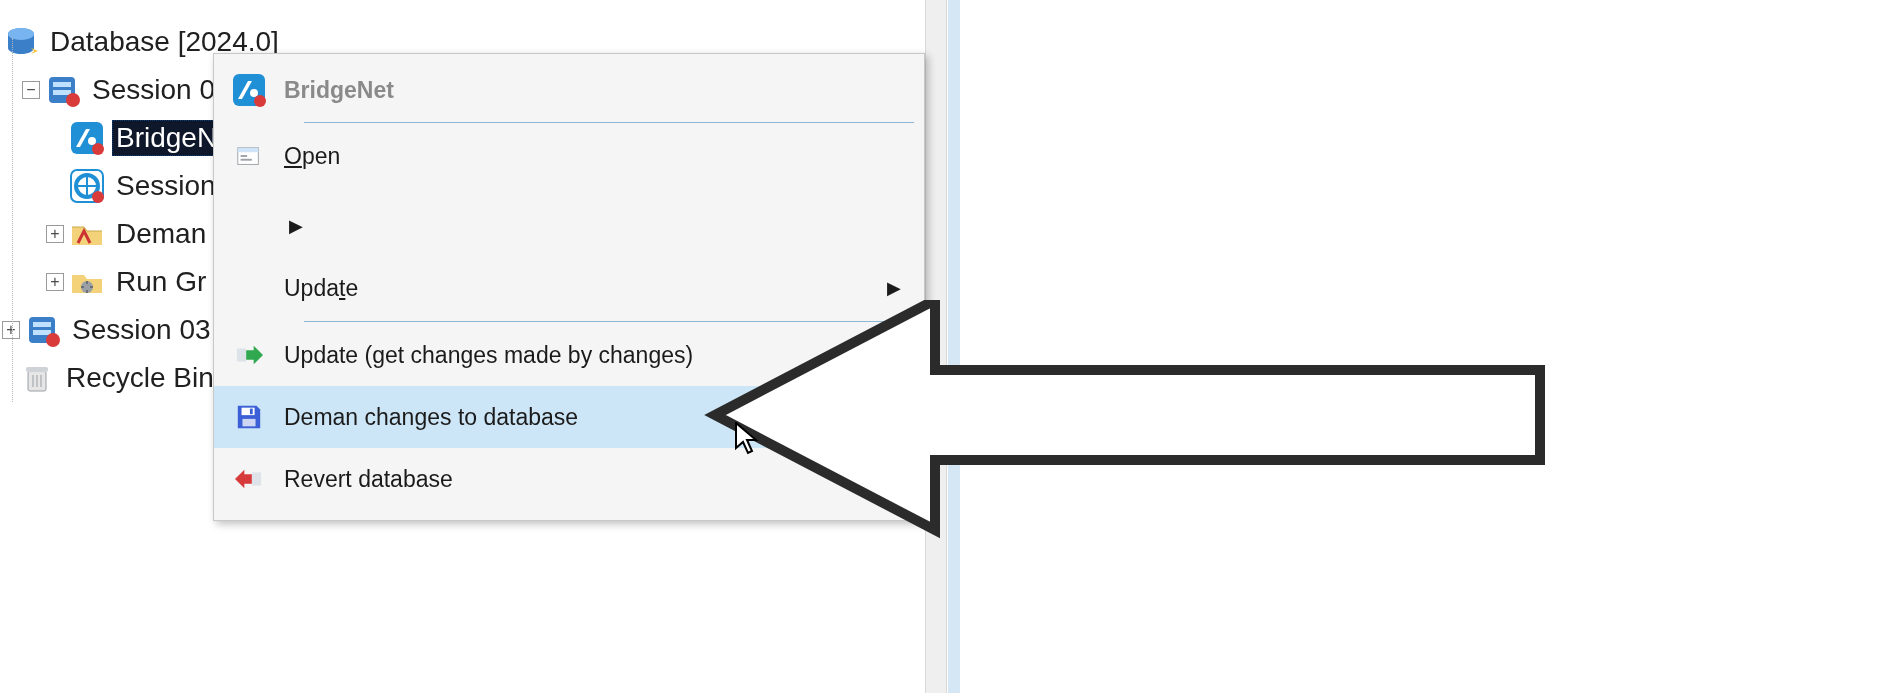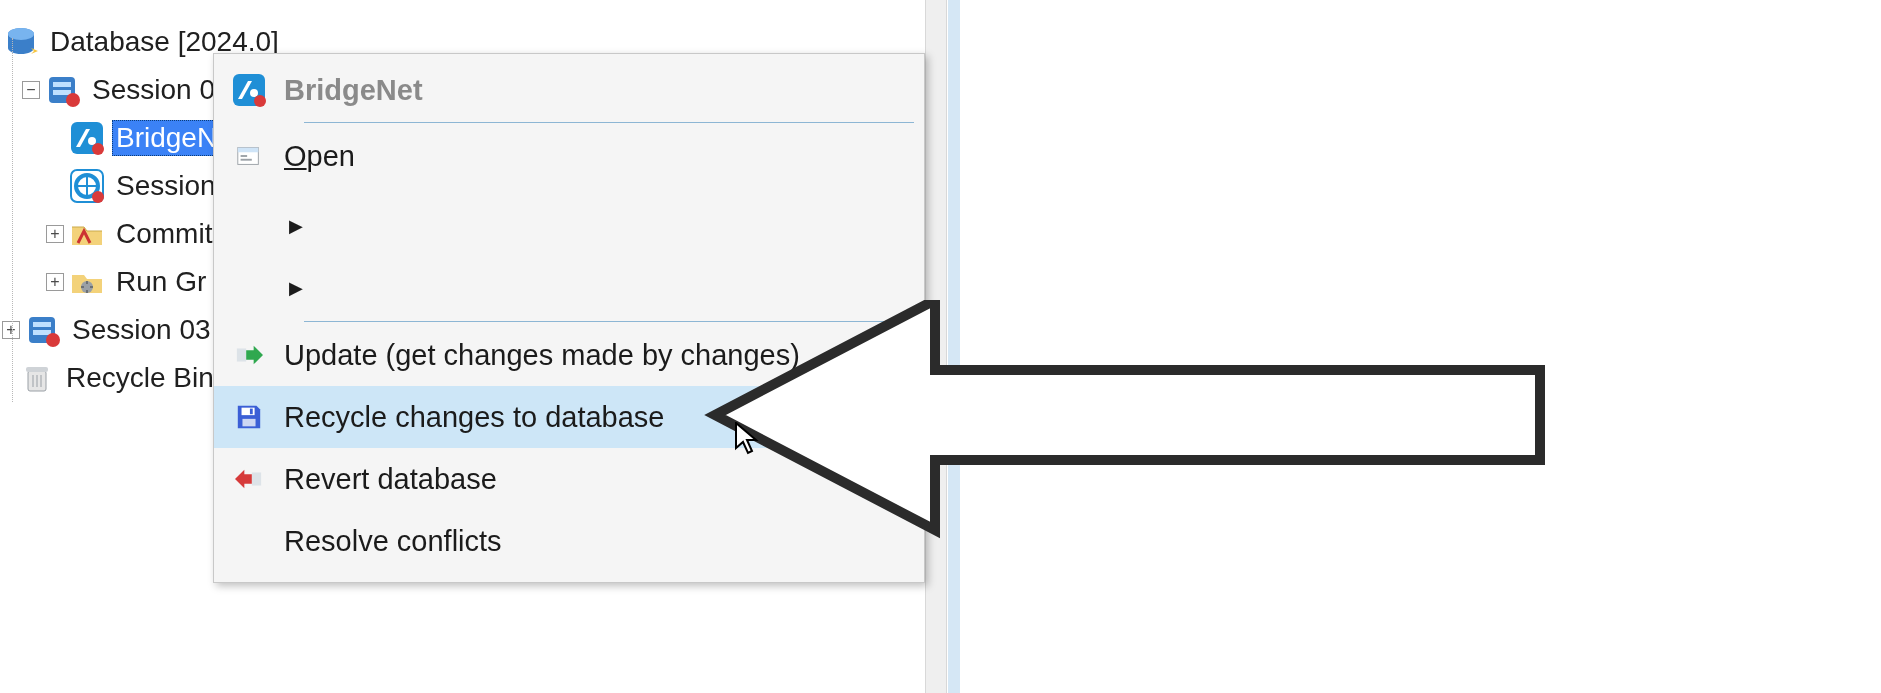--- a/index.html
+++ b/index.html
@@ -54,21 +54,21 @@
     height: 34px;
     margin-right: 8px;
     flex: 0 0 auto;
     display: inline-block;
   }
 
   .label {
     padding: 2px 4px;
   }
   .label.selected {
-    background: #3b82f6;
+    background: #0f172a;
     color: #ffffff;
     border: 1px dotted #0a3d7a;
     padding: 1px 3px;
   }
 
   
   .tree::before{
     content:"";
     position:absolute;
     left:12px; top:20px; bottom:0;
@@ -96,21 +96,21 @@
   .menu-row.title { height: 60px; }
   .menu-row .mi-icon {
     width: 70px;
     display: flex;
     align-items: center;
     justify-content: center;
     flex: 0 0 auto;
   }
   .menu-row .mi-label {
     flex: 1 1 auto;
-    font-size: 29px;
+    font-size: 23px;
     color: #1b1b1b;
   }
   .menu-row.title .mi-label {
     color: #8a8a8a;
     font-weight: 600;
   }
   .menu-row .mi-arrow {
     width: 24px;
     text-align: center;
     color: #1b1b1b;
@@ -217,21 +217,21 @@
 
   <div class="tree-row indent-3">
     <span class="expander">+</span>
     <span class="node-icon">
       <svg viewBox="0 0 34 34" width="34" height="34">
         <path d="M2 10h12l3 4h15v14H2z" fill="#f3d27a"></path>
         <path d="M2 10h12l3 4h15" fill="none" stroke="#caa94a"></path>
         <path d="M8 26 l6-12 6 12" fill="none" stroke="#c33" stroke-width="3"></path>
       </svg>
     </span>
-    <span class="label">Commit</span>
+    <span class="label">Deman</span>
   </div>
 
   <div class="tree-row indent-3">
     <span class="expander">+</span>
     <span class="node-icon">
       <svg viewBox="0 0 34 34" width="34" height="34">
         <path d="M2 10h12l3 4h15v14H2z" fill="#f3d27a"></path>
         <circle cx="17" cy="22" r="6" fill="#9aa0a6"></circle>
         <path d="M17 16v3M17 25v3M11 22h3M20 22h3" stroke="#6b7075" stroke-width="2"></path>
       </svg>
@@ -300,20 +300,21 @@
 
   <div class="menu-sep" style="visibility:hidden;height:4px"></div>
 
   <div class="menu-row">
     <span class="mi-icon"></span>
     <span class="mi-arrow">▶</span>
   </div>
 
   <div class="menu-row">
     <span class="mi-icon"></span>
+    <span class="mi-label">Upda<span style="text-decoration:underline">t</span>e</span>
     <span class="mi-arrow">▶</span>
   </div>
 
   <div class="menu-sep"></div>
 
   <div class="menu-row">
     <span class="mi-icon">
       <svg viewBox="0 0 30 30" width="28" height="28">
         <rect x="2" y="8" width="10" height="14" fill="#dde3e8"></rect>
         <path d="M12 10h8v-5l10 10-10 10v-5h-8z" fill="#2fa84f"></path>
@@ -325,40 +326,35 @@
 
   <div class="menu-row hover">
     <span class="mi-icon">
       <svg viewBox="0 0 30 30" width="28" height="28">
         <path d="M3 3h20l4 4v20H3z" fill="#3b5fd6"></path>
         <rect x="7" y="5" width="14" height="8" fill="#fff"></rect>
         <rect x="8" y="17" width="14" height="8" fill="#cdd7f3"></rect>
         <rect x="16" y="6" width="3" height="6" fill="#3b5fd6"></rect>
       </svg>
     </span>
-    <span class="mi-label">Recycle changes to database</span>
+    <span class="mi-label">Deman changes to database</span>
     <span class="mi-arrow"></span>
   </div>
 
   <div class="menu-row">
     <span class="mi-icon">
       <svg viewBox="0 0 30 30" width="28" height="28">
         <rect x="18" y="8" width="10" height="14" fill="#dde3e8"></rect>
         <path d="M18 10h-8v-5L0 15l10 10v-5h8z" fill="#d63a3a"></path>
       </svg>
     </span>
     <span class="mi-label">Revert database</span>
     <span class="mi-arrow"></span>
   </div>
 
-  <div class="menu-row">
-    <span class="mi-icon"></span>
-    <span class="mi-label">Resolve conflicts</span>
-    <span class="mi-arrow"></span>
-  </div>
 </div>
 
 <div class="annotation">
   <svg viewBox="0 0 860 260" width="860" height="260">
     <path d="M235 0 L235 70 L840 70 L840 160 L235 160 L235 230 L15 115 Z" fill="#ffffff" stroke="#2b2b2b" stroke-width="10" stroke-linejoin="miter"></path>
   </svg>
 </div>
 
 <div class="cursor">
   <svg width="26" height="34" viewBox="0 0 26 34">

